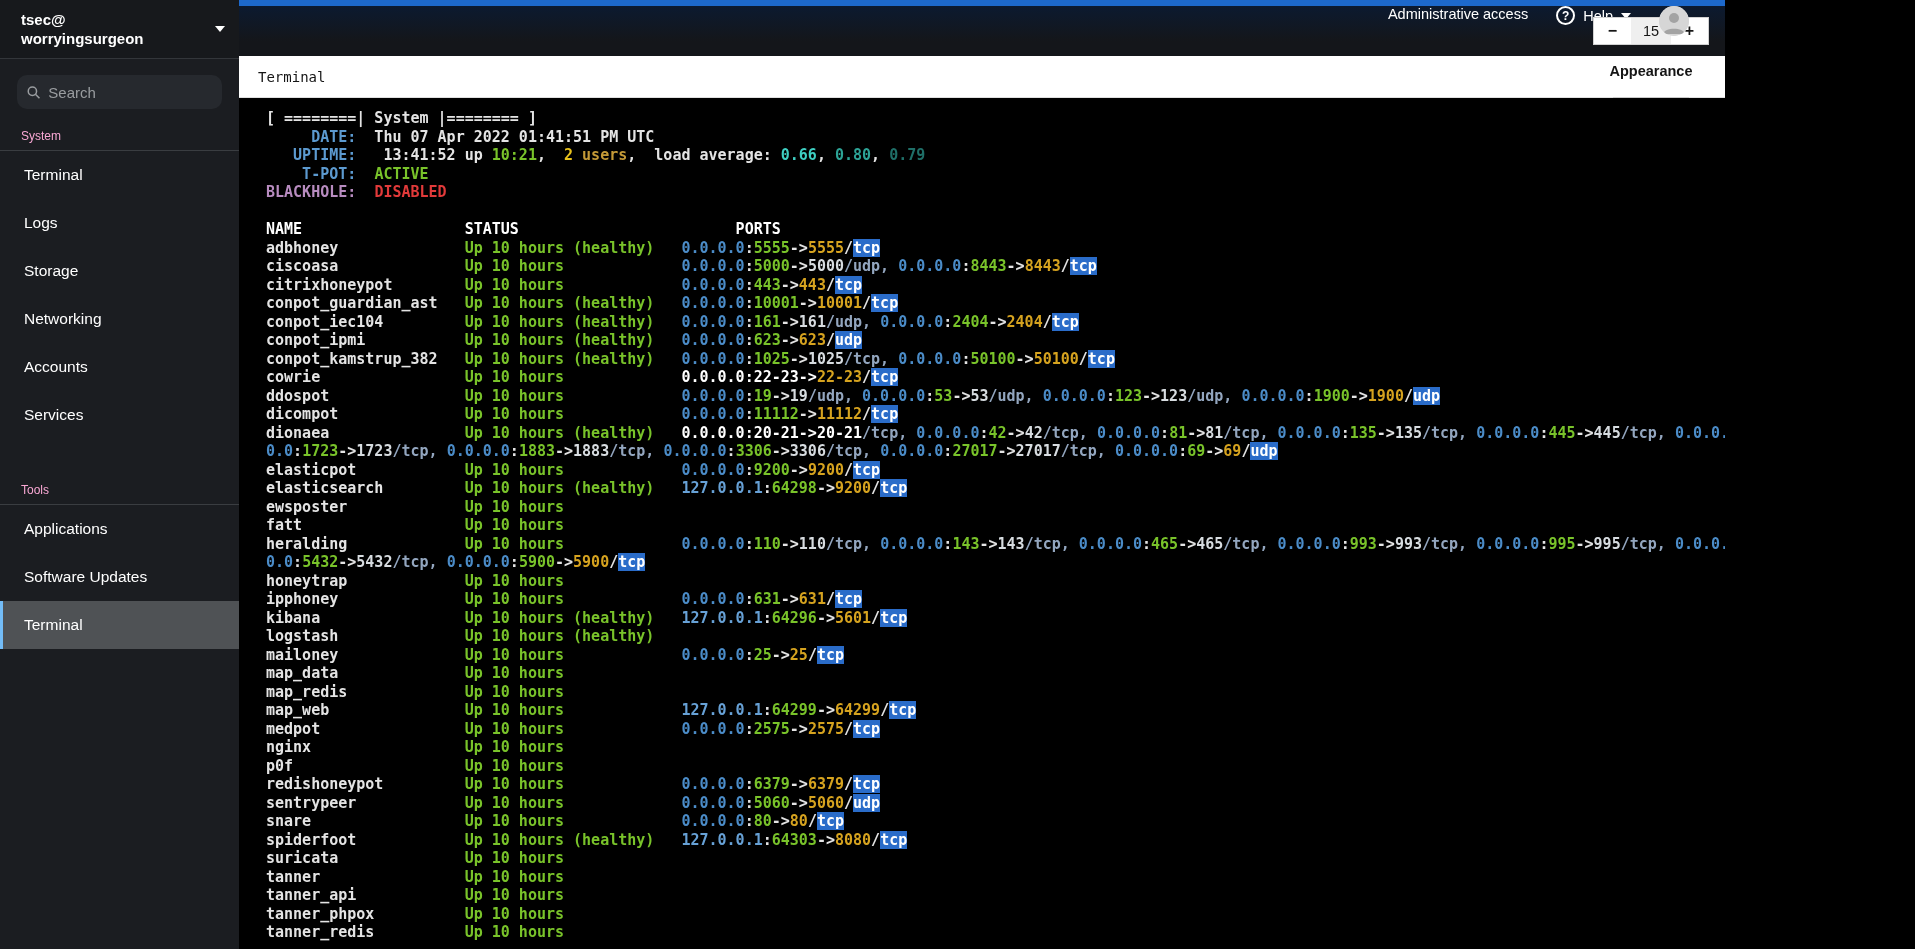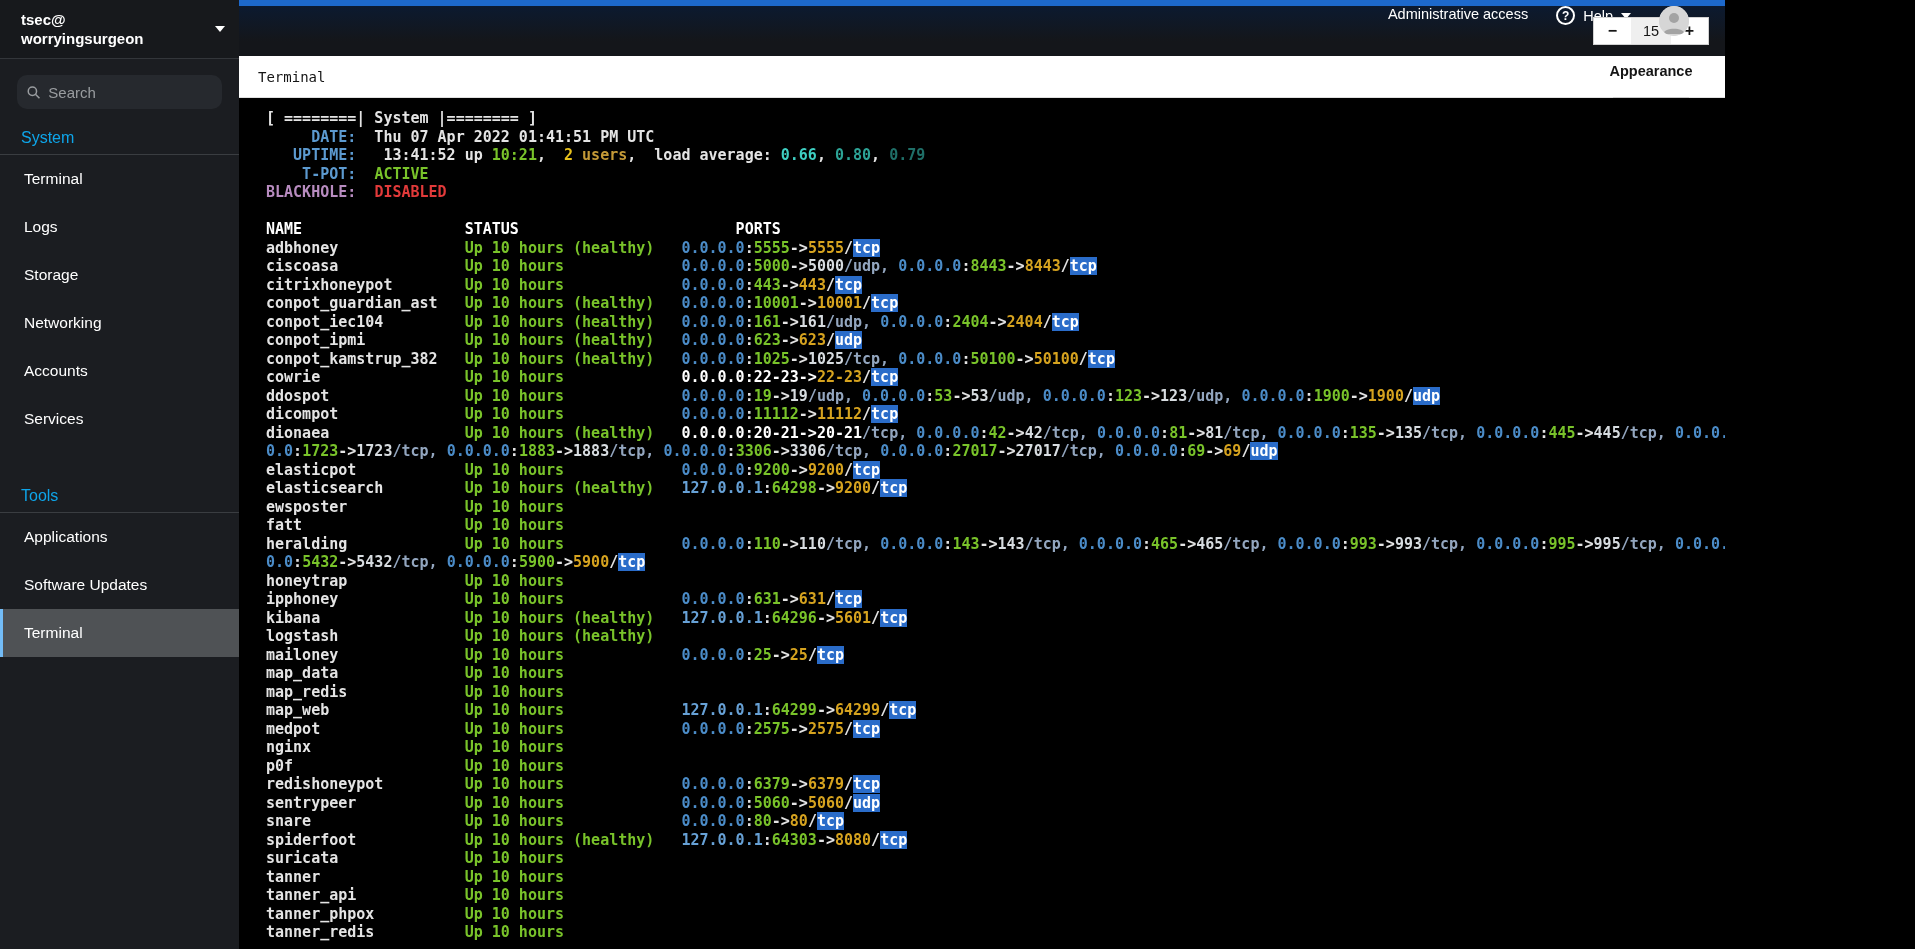--- a/index.html
+++ b/index.html
@@ -8,21 +8,21 @@
   .app { display:flex; width:1725px; height:949px; }
 
   
   .sidebar { width:239px; min-width:239px; height:100%; background:#1b1d21; color:#fff; display:flex; flex-direction:column; }
   .brand { padding:10px 14px 10px 21px; background:#17191c; border-bottom:1px solid #33363a; display:flex; align-items:center; cursor:pointer; }
   .brand-text { font-size:15px; font-weight:bold; line-height:19px; }
   .caret { width:0; height:0; border-left:5px solid transparent; border-right:5px solid transparent; border-top:6px solid #fff; margin-left:auto; }
   .search-wrap { margin:16px 17px 6px 17px; background:#26292e; border-radius:10px; height:34px; display:flex; align-items:center; padding:0 10px; }
   .search-wrap input { background:transparent; border:none; outline:none; color:#e0e0e0; font-size:15px; width:100%; margin-left:8px; font-family:"Liberation Sans", sans-serif; }
   .search-wrap input::placeholder { color:#9a9da0; }
-  .section-label { font-size:16px; color:#0ea5e9; padding:14px 0 7px 21px; }
+  .section-label { font-size:12px; color:#f9a8d4; padding:14px 0 7px 21px; }
   .rule { height:1px; background:#3a3d41; width:100%; }
   .nav-item { height:48px; display:flex; align-items:center; padding-left:21px; font-size:15.5px; color:#fff; cursor:pointer; border-left:3px solid transparent; }
   .nav-item.selected { background:#4f5255; border-left:3px solid #73bcf7; }
   .tools-gap { margin-top:30px; }
 
   
   .main { flex:1; display:flex; flex-direction:column; height:100%; min-width:0; }
 
   
   .masthead { height:56px; border-top:6px solid #1d69cc; background:linear-gradient(180deg,#0c1a30 0%, #14161a 70%); display:flex; align-items:flex-start; justify-content:flex-end; gap:28px; padding:0 18px; color:#fff; }

